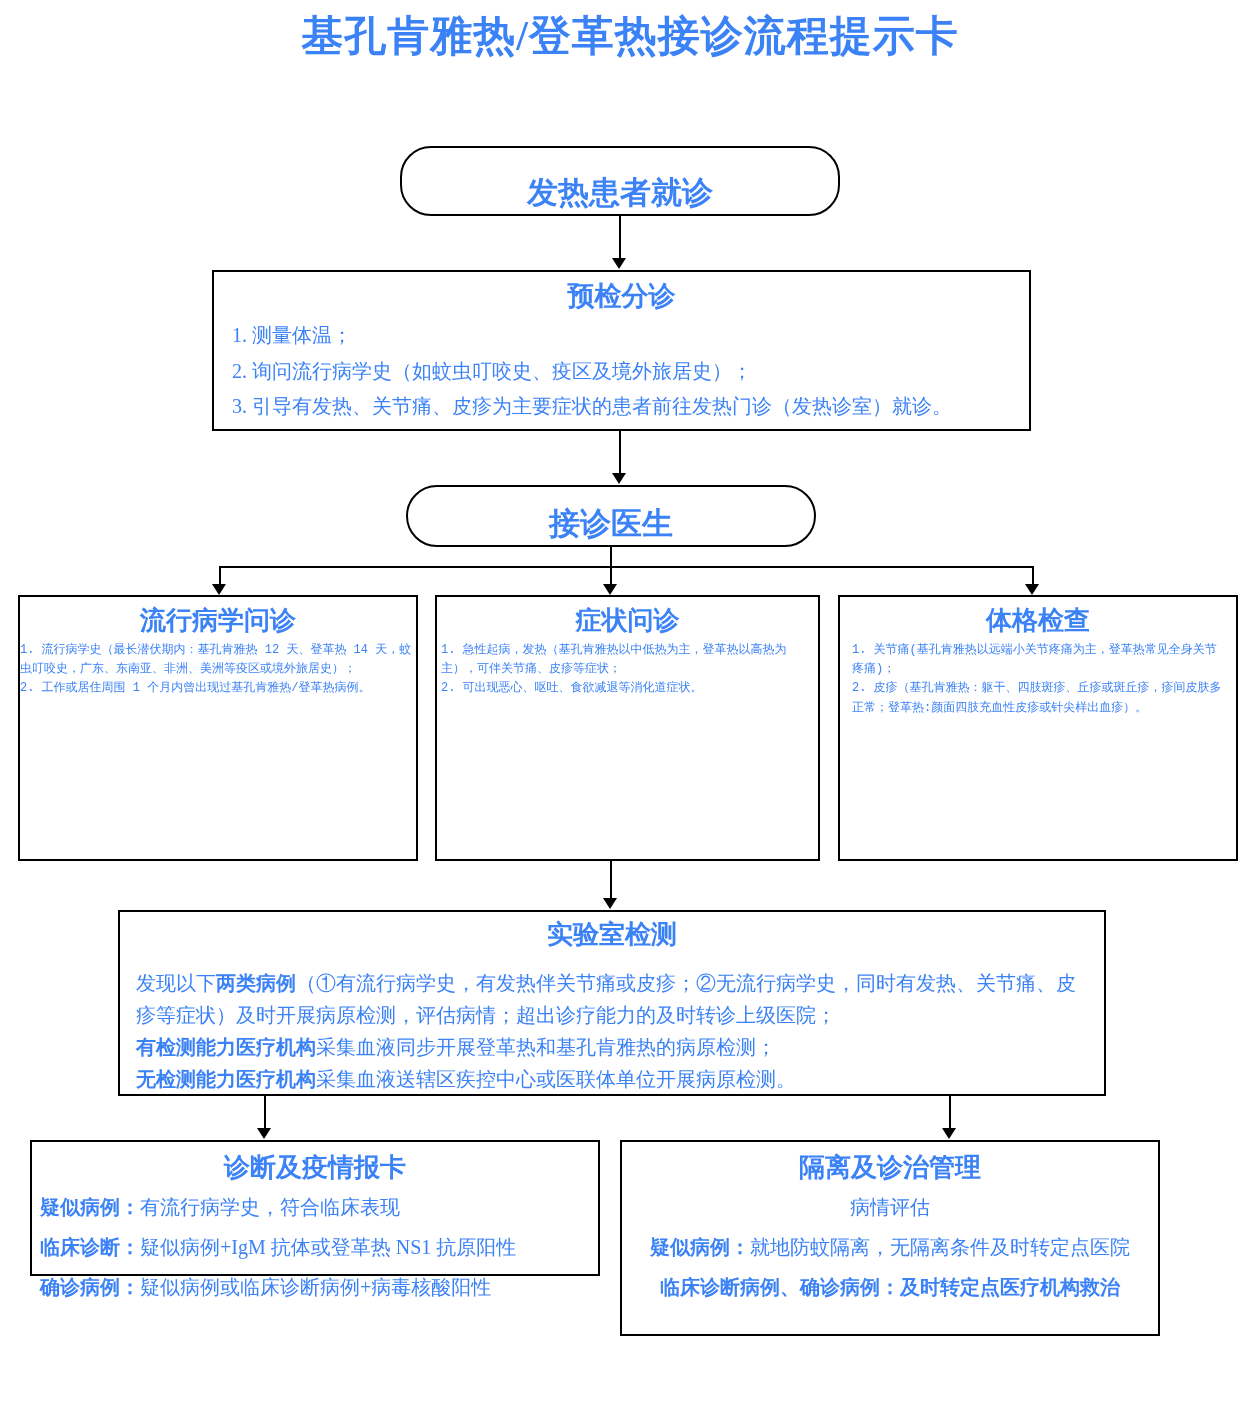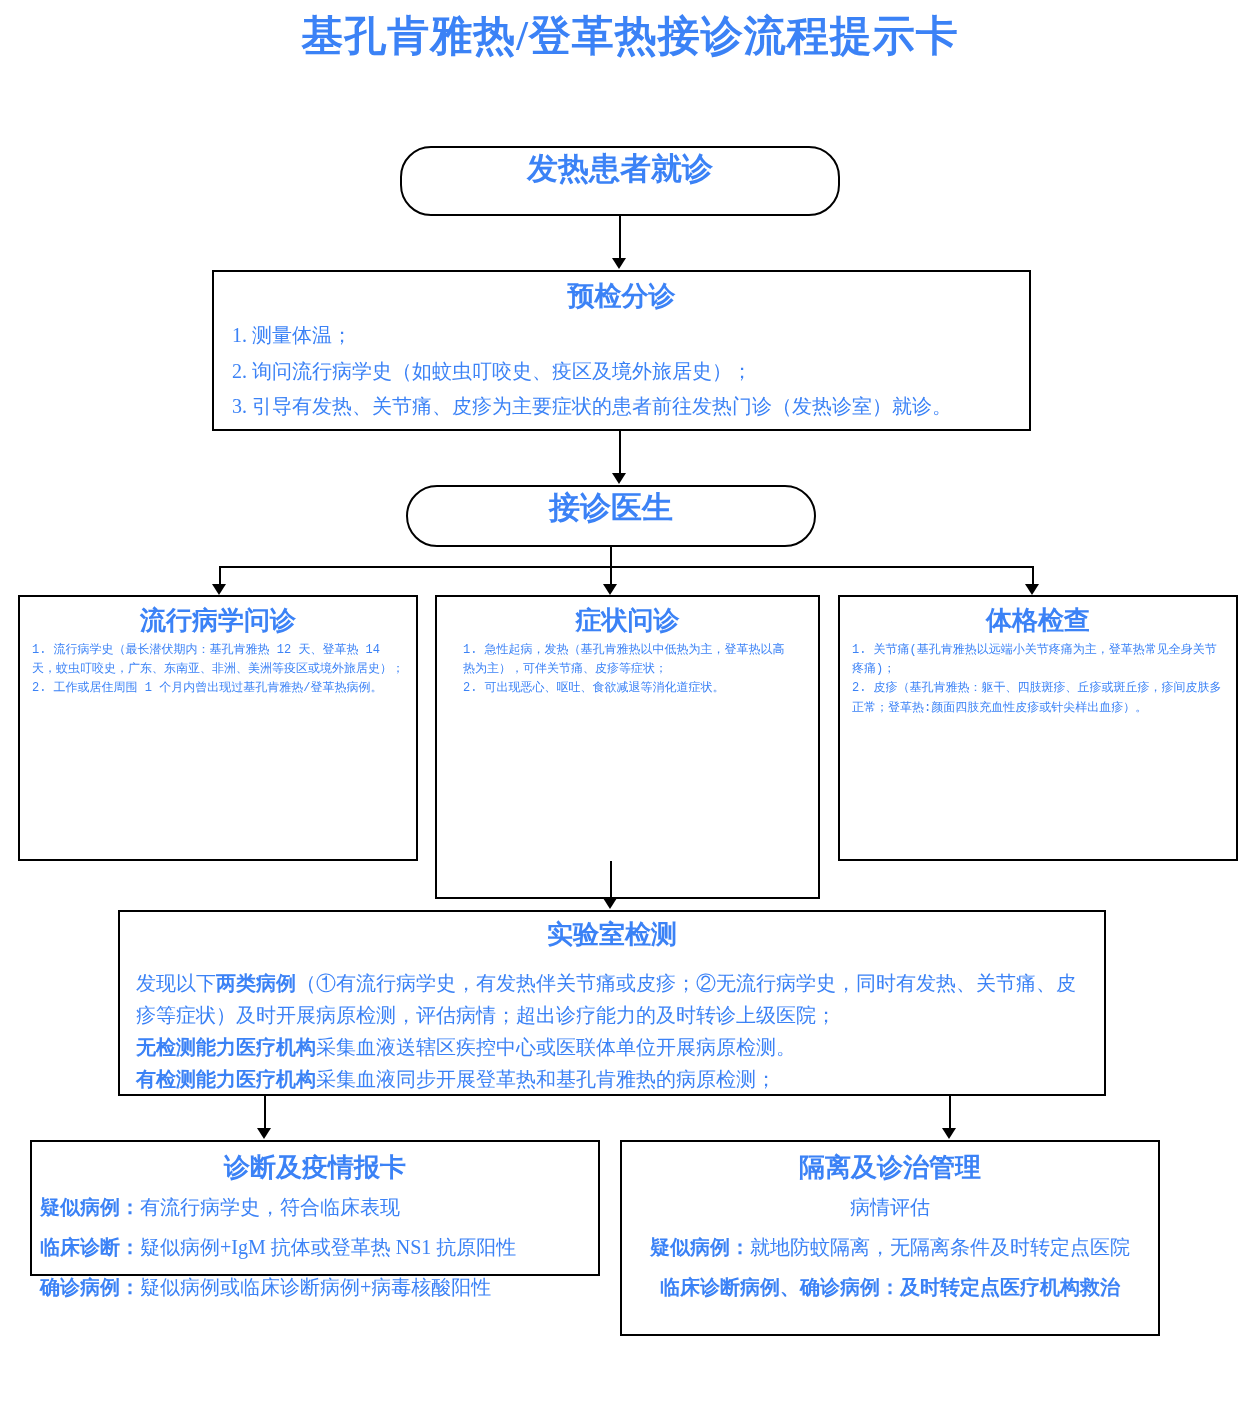--- a/index.html
+++ b/index.html
@@ -9,21 +9,21 @@
     background:#fff; color:#3b82f6;
     font-family:"Liberation Serif","DejaVu Serif",serif;
     overflow:hidden;
   }
   .page-title {
     position:absolute; left:0; top:8px; width:100%;
     text-align:center; font-size:42px; font-weight:bold; letter-spacing:1px;
     font-family:"Liberation Serif","DejaVu Serif",serif;
   }
   .box { position:absolute; border:2px solid #000; background:#fff; }
-  .flex-center { display:flex; align-items:flex-start; justify-content:center;border-radius:31px; }
+  .flex-center { display:flex; align-items:flex-end; justify-content:center;border-radius:31px; }
   .hei { font-family:"Liberation Sans","DejaVu Sans",sans-serif; font-weight:bold; }
   .heading { text-align:center; }
   .vline { position:absolute; width:0; border-left:2px solid #000; }
   .hline { position:absolute; height:0; border-top:2px solid #000; }
   .ah { position:absolute; width:0; height:0;
         border-left:7px solid transparent; border-right:7px solid transparent;
         border-top:11px solid #000; }
 
   #box-start  { left:400px; top:146px; width:440px; height:70px; }
   #box-start .t { font-size:31px; }
@@ -43,22 +43,22 @@
 
   #c3 { left:610px; top:547px; height:20px; }
   #h1 { left:219px; top:566px; width:815px; }
   #c4 { left:219px;  top:566px; height:19px; }
   #a4 { left:212px;  top:584px; }
   #c5 { left:610px;  top:566px; height:19px; }
   #a5 { left:603px;  top:584px; }
   #c6 { left:1032px; top:566px; height:19px; }
   #a6 { left:1025px; top:584px; }
 
-  #box-epi { left:18px;  top:595px; width:400px; height:266px; padding:6px 12px; }
-  #box-sym { left:435px; top:595px; width:385px; height:304px; padding:6px 26px; }
+  #box-epi { left:18px;  top:595px; width:400px; height:266px; padding:6px 0; }
+  #box-sym { left:435px; top:595px; width:385px; height:266px; padding:6px 4px; }
   #box-phy { left:838px; top:595px; width:400px; height:266px; padding:6px 12px; }
   .branch-heading { font-size:26px; margin-bottom:3px; }
   .branch-item { font-size:12px; line-height:1.6;font-family:Liberation Mono, monospace; }
 
   #c7 { left:610px; top:861px; height:38px; }
   #a7 { left:603px; top:898px; }
 
   #box-lab { left:118px; top:910px; width:988px; height:186px; padding:5px 16px; }
   #box-lab .heading { font-size:26px; margin-bottom:15px; }
   .lab-line { font-size:20px; line-height:1.6; }
@@ -130,22 +130,22 @@
     <div class="branch-item">1. 关节痛(基孔肯雅热以远端小关节疼痛为主，登革热常见全身关节疼痛)；</div>
     <div class="branch-item">2. 皮疹（基孔肯雅热：躯干、四肢斑疹、丘疹或斑丘疹，疹间皮肤多正常；登革热:颜面四肢充血性皮疹或针尖样出血疹）。</div>
   </div>
 
   <div class="vline" id="c7"></div>
   <div class="ah" id="a7"></div>
 
   <div class="box" id="box-lab">
     <div class="heading hei">实验室检测</div>
     <div class="lab-line"><span>发现以下</span><span class="hei">两类病例</span><span>（①有流行病学史，有发热伴关节痛或皮疹；②无流行病学史，同时有发热、关节痛、皮疹等症状）及时开展病原检测，评估病情；超出诊疗能力的及时转诊上级医院；</span></div>
+    <div class="lab-line"><span class="hei">有检测能力医疗机构</span><span>采集血液同步开展登革热和基孔肯雅热的病原检测；</span></div>
     <div class="lab-line"><span class="hei">无检测能力医疗机构</span><span>采集血液送辖区疾控中心或医联体单位开展病原检测。</span></div>
-    <div class="lab-line"><span class="hei">有检测能力医疗机构</span><span>采集血液同步开展登革热和基孔肯雅热的病原检测；</span></div>
   </div>
 
   <div class="vline" id="c8"></div>
   <div class="ah" id="a8"></div>
   <div class="vline" id="c9"></div>
   <div class="ah" id="a9"></div>
 
   <div class="box" id="box-diag">
     <div class="heading hei">诊断及疫情报卡</div>
     <div class="diag-row"><span class="hei">疑似病例：</span><span>有流行病学史，符合临床表现</span></div>

